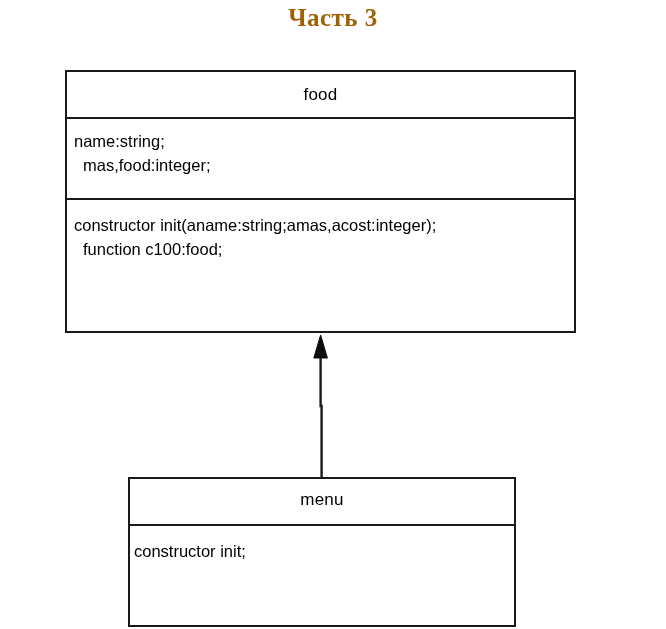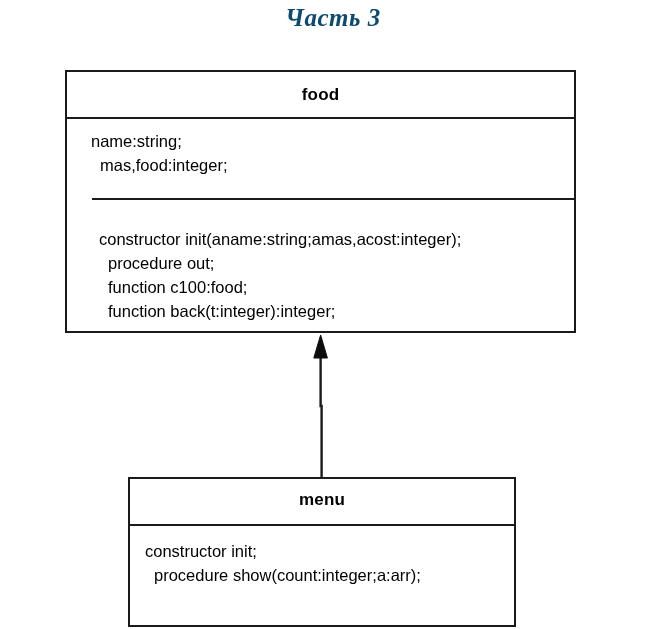--- a/index.html
+++ b/index.html
@@ -21,38 +21,37 @@
     position: absolute;
     left: 0;
     top: 3px;
     width: 666px;
     text-align: center;
     font-family: "Liberation Serif", serif;
     font-weight: bold;
     font-size: 25px;
     line-height: 30px;
     letter-spacing: 0.5px;
-    color: #0c4a6e;
-    font-style: italic;
+    color: #a16207;
   }
 
   
   .uml-class {
     position: absolute;
     box-sizing: border-box;
     background: #ffffff;
     border: 2px solid #1a1a1a;
   }
   .uml-compartment {
     box-sizing: border-box;
     position: relative;
   }
   .uml-name {
     text-align: center;
-    font-weight: bold;
+    font-weight: normal;
     font-size: 17px;
     letter-spacing: 0.2px;
   }
   .uml-divider {
     border-top: 2px solid #1a1a1a;
   }
   .uml-divider-double {
     border-top: 2px solid #1a1a1a;
     box-shadow: 0 2px 0 0 #ffffff, 0 4px 0 0 #1a1a1a;
   }
@@ -69,42 +68,41 @@
     top: 70px;
     width: 511px;
     height: 263px;
   }
   #food-name-compartment {
     height: 45px;
     line-height: 45px;
   }
   #food-attrs-compartment {
     height: 81px;
-    padding: 10px 0 0 24px;
+    padding: 10px 0 0 7px;
   }
   #food-methods-compartment {
     height: 133px;
-    padding: 27px 0 0 7px;
-    margin-left: 25px;
+    padding: 13px 0 0 7px;
   }
 
   
   #class-menu {
     left: 128px;
     top: 477px;
     width: 388px;
     height: 150px;
   }
   #menu-name-compartment {
     height: 45px;
     line-height: 41px;
   }
   #menu-methods-compartment {
     height: 105px;
-    padding: 13px 0 0 15px;
+    padding: 13px 0 0 4px;
   }
 
   
   #inheritance-connector {
     position: absolute;
     left: 300px;
     top: 330px;
     width: 46px;
     height: 150px;
     pointer-events: none;
@@ -119,34 +117,31 @@
 
   <div class="uml-compartment uml-name" id="food-name-compartment">food</div>
 
   <div class="uml-compartment uml-divider" id="food-attrs-compartment">
     <div class="uml-line">name:string;</div>
     <div class="uml-line indent-1">mas,food:integer;</div>
   </div>
 
   <div class="uml-compartment uml-divider" id="food-methods-compartment">
     <div class="uml-line">constructor init(aname:string;amas,acost:integer);</div>
-    <div class="uml-line indent-1">procedure out;</div>
     <div class="uml-line indent-1">function c100:food;</div>
-    <div class="uml-line indent-1">function back(t:integer):integer;</div>
   </div>
 </div>
 
 <svg id="inheritance-connector" viewBox="0 0 46 150">
 
   <path d="M 21.6 150 L 21.6 76 L 20.6 76 L 20.6 27" stroke="#1a1a1a" stroke-width="2.4" fill="none"></path>
 
   <polygon points="20.6,5 13.8,28 27.4,28" fill="#0d0d0d" stroke="#0d0d0d" stroke-width="1"></polygon>
 </svg>
 
 <div class="uml-class" id="class-menu">
 
   <div class="uml-compartment uml-name" id="menu-name-compartment">menu</div>
 
   <div class="uml-compartment uml-divider-double" id="menu-methods-compartment">
     <div class="uml-line">constructor init;</div>
-    <div class="uml-line indent-1">procedure show(count:integer;a:arr);</div>
   </div>
 </div>
 
 </body></html>

